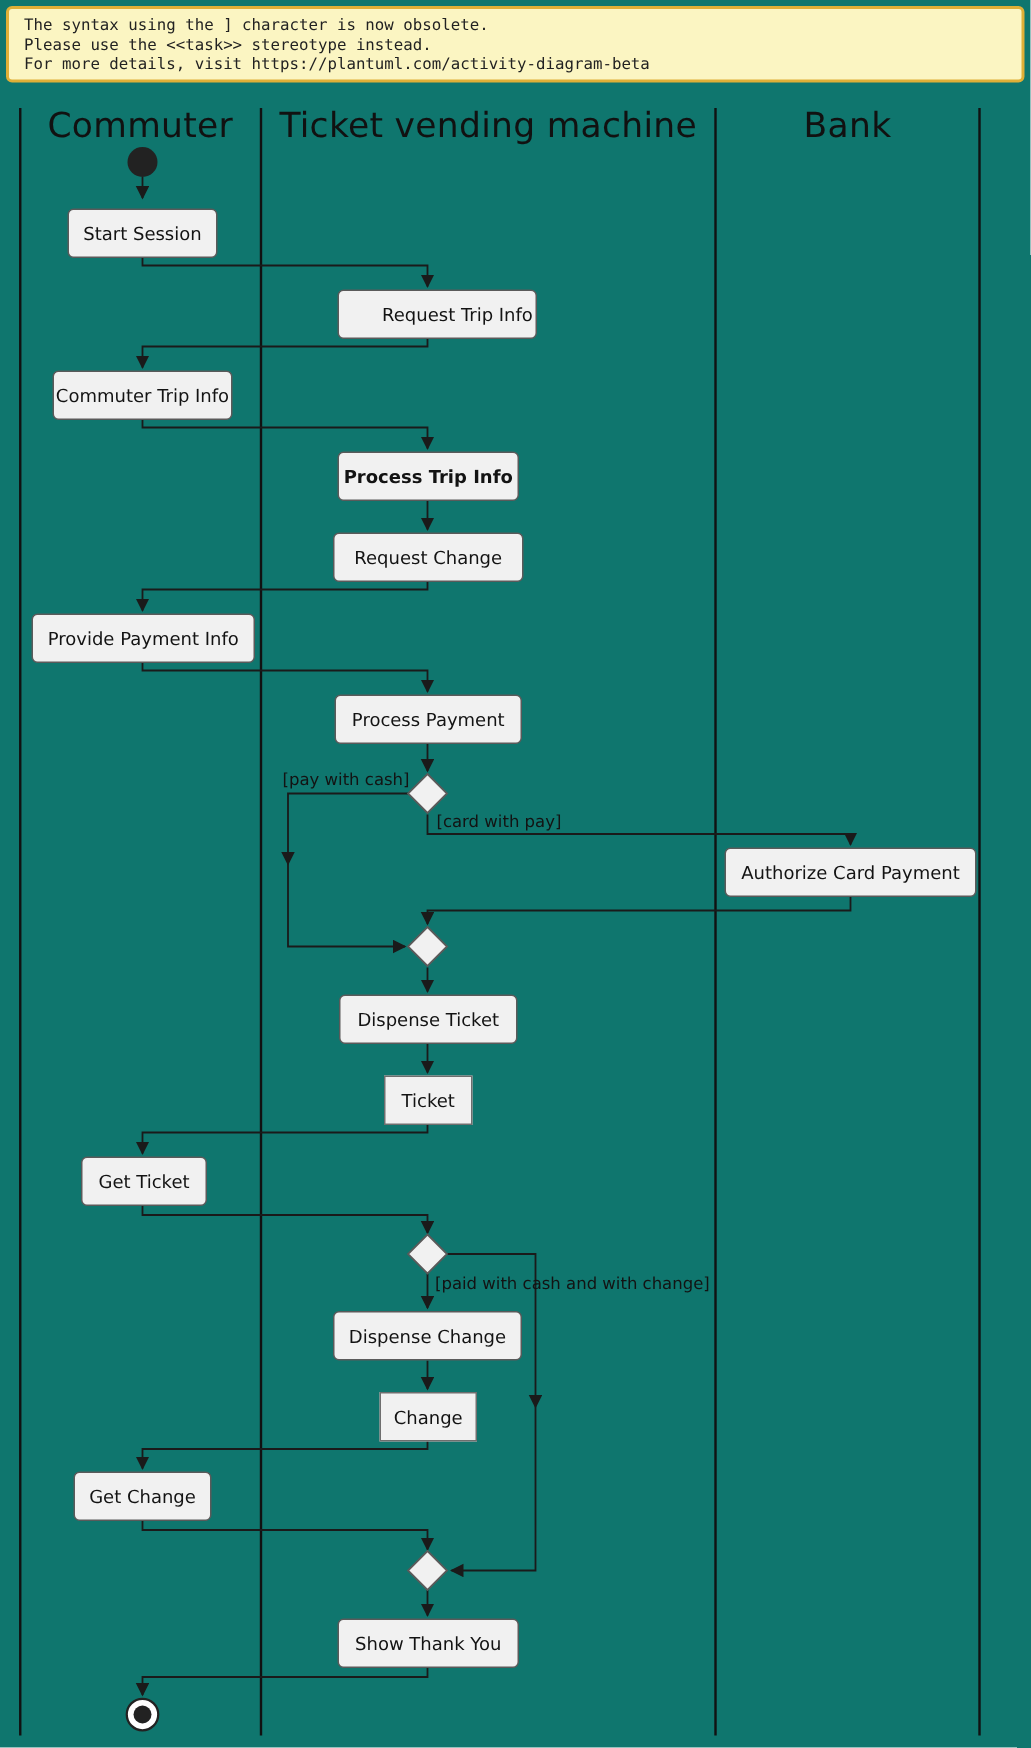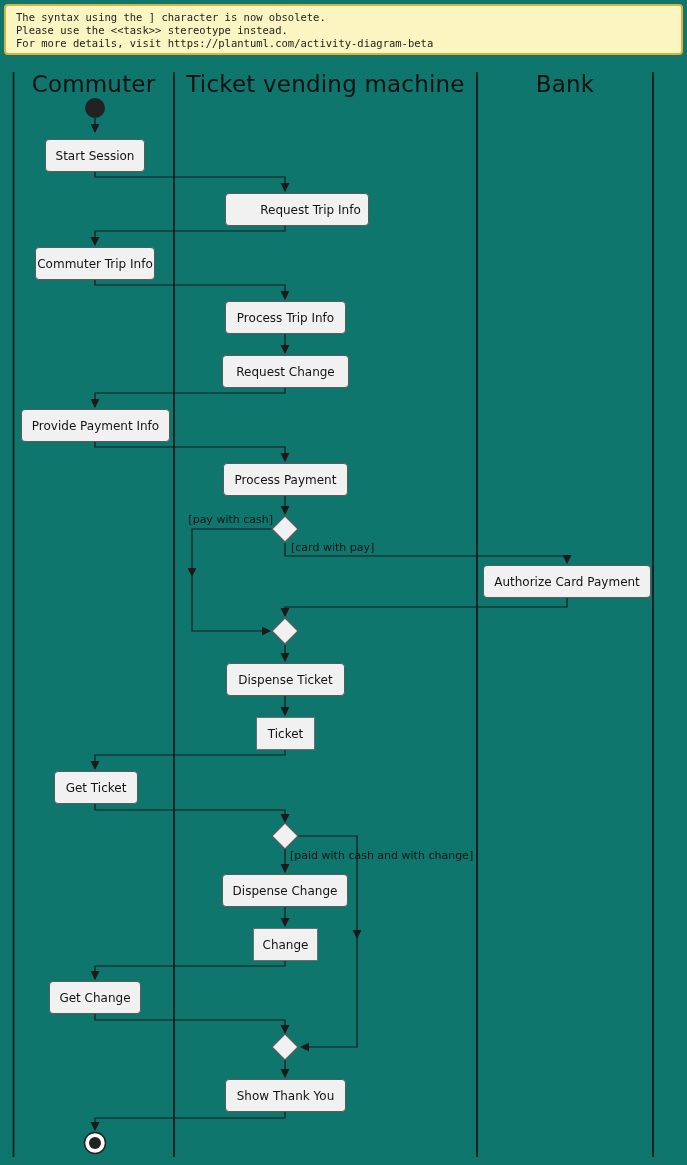--- a/index.html
+++ b/index.html
@@ -96,23 +96,23 @@
       <polygon points="285,823 298,836 285,849 272,836"></polygon>
       <polygon points="285,1034 298,1047 285,1060 272,1047"></polygon>
     </g>
   </svg>
 
   <div class="lane-label" style="left:13px; width:161px;">Commuter</div>
   <div class="lane-label" style="left:174px; width:303px;">Ticket vending machine</div>
   <div class="lane-label" style="left:477px; width:176px;">Bank</div>
 
   <div class="activity" style="left:45px;  top:139px; width:100px;">Start Session</div>
-  <div class="activity" style="left:225px; top:193px; width:144px;padding-left:27px;">Request Trip Info</div>
+  <div class="activity" style="left:225px; top:193px; width:133px;padding-left:27px;">Request Trip Info</div>
   <div class="activity" style="left:35px;  top:247px; width:120px;">Commuter Trip Info</div>
-  <div class="activity" style="left:225px; top:301px; width:121px;">Process Trip Info</div>
+  <div class="activity" style="left:225px; top:301px; width:121px;font-weight:bold;">Process Trip Info</div>
   <div class="activity" style="left:222px; top:355px; width:127px;">Request Change</div>
   <div class="activity" style="left:21px;  top:409px; width:149px;">Provide Payment Info</div>
   <div class="activity" style="left:223px; top:463px; width:125px;">Process Payment</div>
   <div class="activity" style="left:483px; top:565px; width:168px;">Authorize Card Payment</div>
   <div class="activity" style="left:226px; top:663px; width:119px;">Dispense Ticket</div>
   <div class="activity object" style="left:256px; top:717px; width:59px;">Ticket</div>
   <div class="activity" style="left:54px;  top:771px; width:84px;">Get Ticket</div>
   <div class="activity" style="left:222px; top:874px; width:126px;">Dispense Change</div>
   <div class="activity object" style="left:253px; top:928px; width:65px;">Change</div>
   <div class="activity" style="left:49px;  top:981px; width:92px;">Get Change</div>

